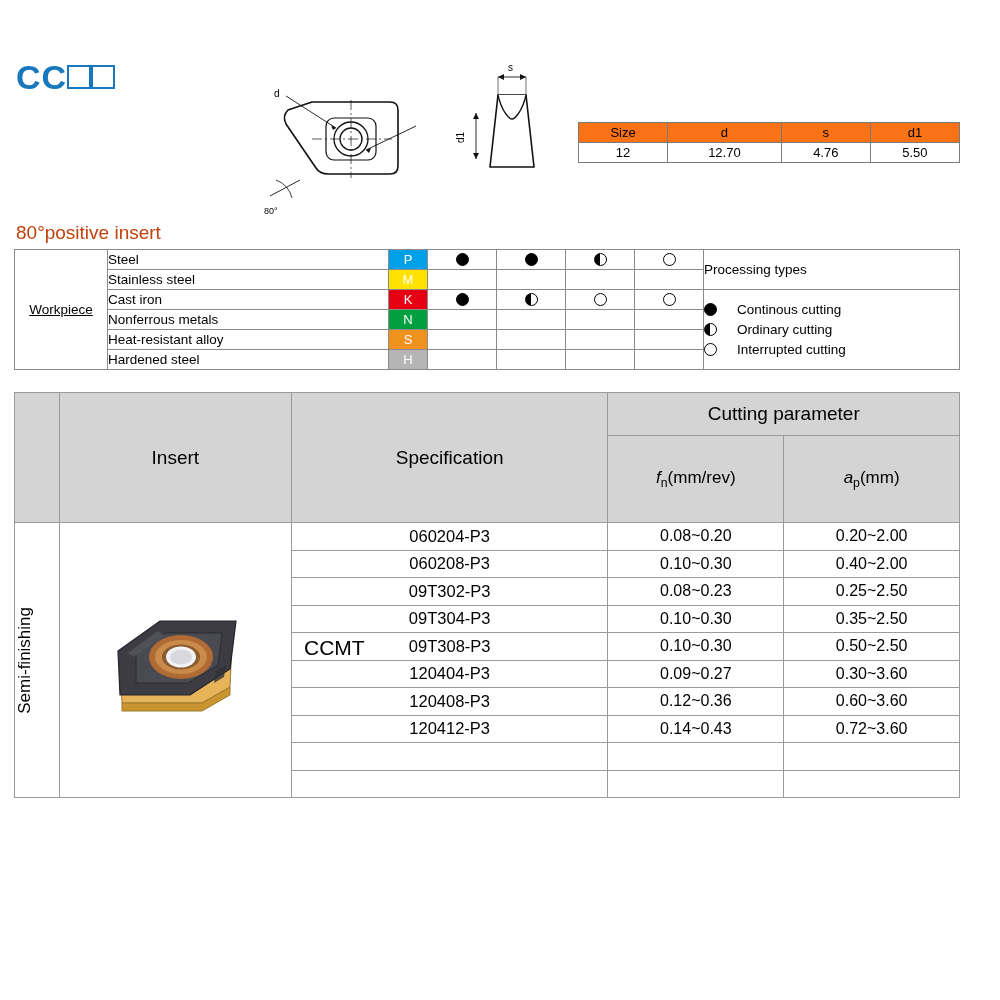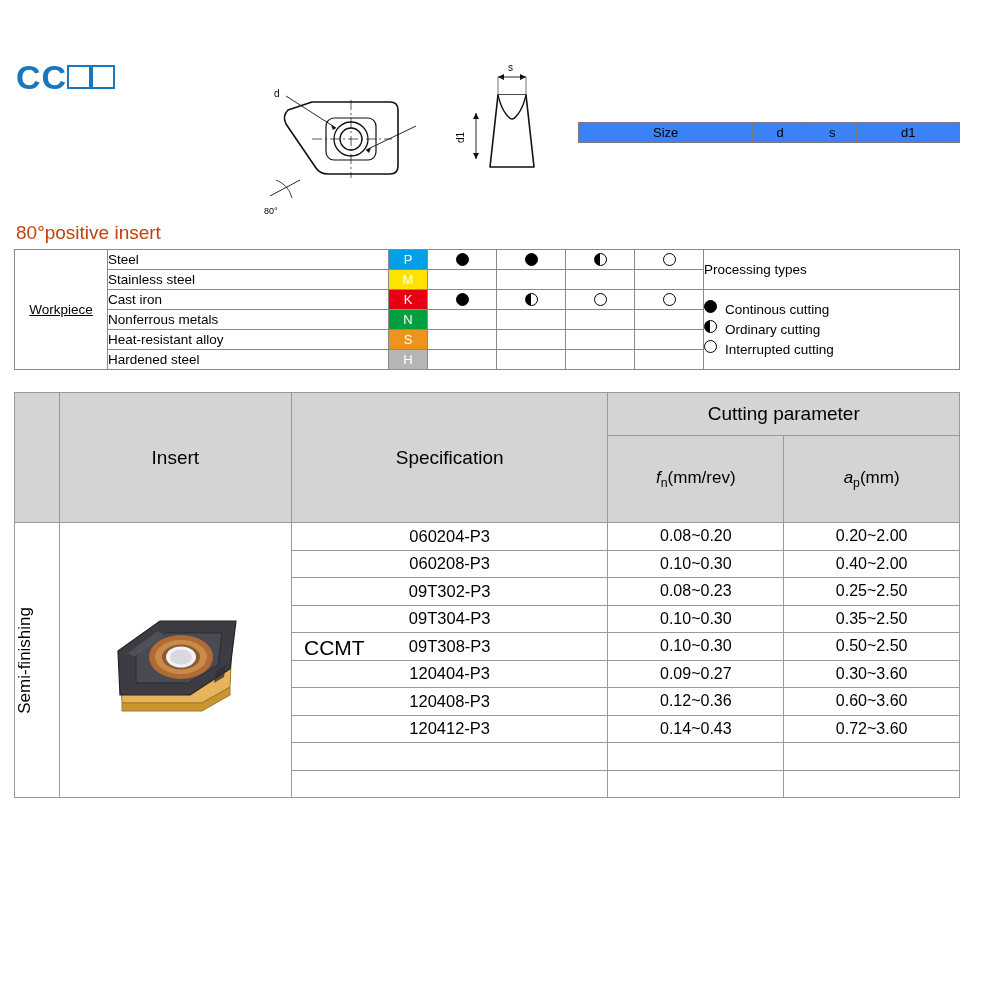--- a/index.html
+++ b/index.html
@@ -78,21 +78,21 @@
     text-align: center;
     padding: 2px 0;
     font-weight: normal;
   }
   #dim-table .hdr-main {
     background: #d4d4d4;
     padding: 4px 0;
     font-size: 13.5px;
   }
   #dim-table .hdr-row td {
-    background: #3b82f6;
+    background: #f97316;
   }
 
   
   #wp-wrap {
     position: absolute;
     left: 14px;
     top: 249px;
     width: 946px;
   }
   #wp-table {
@@ -147,21 +147,22 @@
     vertical-align: -2px;
   }
   .sym.full { background: #000; }
   .sym.half {
     background: linear-gradient(to right, #000 0 50%, #fff 50% 100%);
   }
   .sym.open { background: #fff; }
 
   .legend-line {
     display: flex;
-    gap: 8px;
+    align-items: center;
+    gap: 20px;
     font-size: 13.5px;
     line-height: 20px;
   }
 
   
   #main-table {
     position: absolute;
     left: 14px;
     top: 392px;
     width: 946px;
@@ -270,20 +271,26 @@
   <text x="14" y="88" font-size="10" font-family="Liberation Sans, sans-serif" transform="rotate(-90 14 88)">d1</text>
 </svg>
 
 <table id="dim-table">
   <tbody>
   <tr class="hdr-row">
     <td>Size</td>
     <td>d</td>
     <td>s</td>
     <td>d1</td>
+  </tr>
+  <tr>
+    <td>12</td>
+    <td>12.70</td>
+    <td>4.76</td>
+    <td>5.50</td>
   </tr>
 </tbody>
   </table>
 
 <div id="wp-wrap">
   <table id="wp-table">
     <tbody>
         <tr>
       <td class="wp-label-cell" rowspan="6">Workpiece</td>
       <td class="wp-name">Steel</td>

